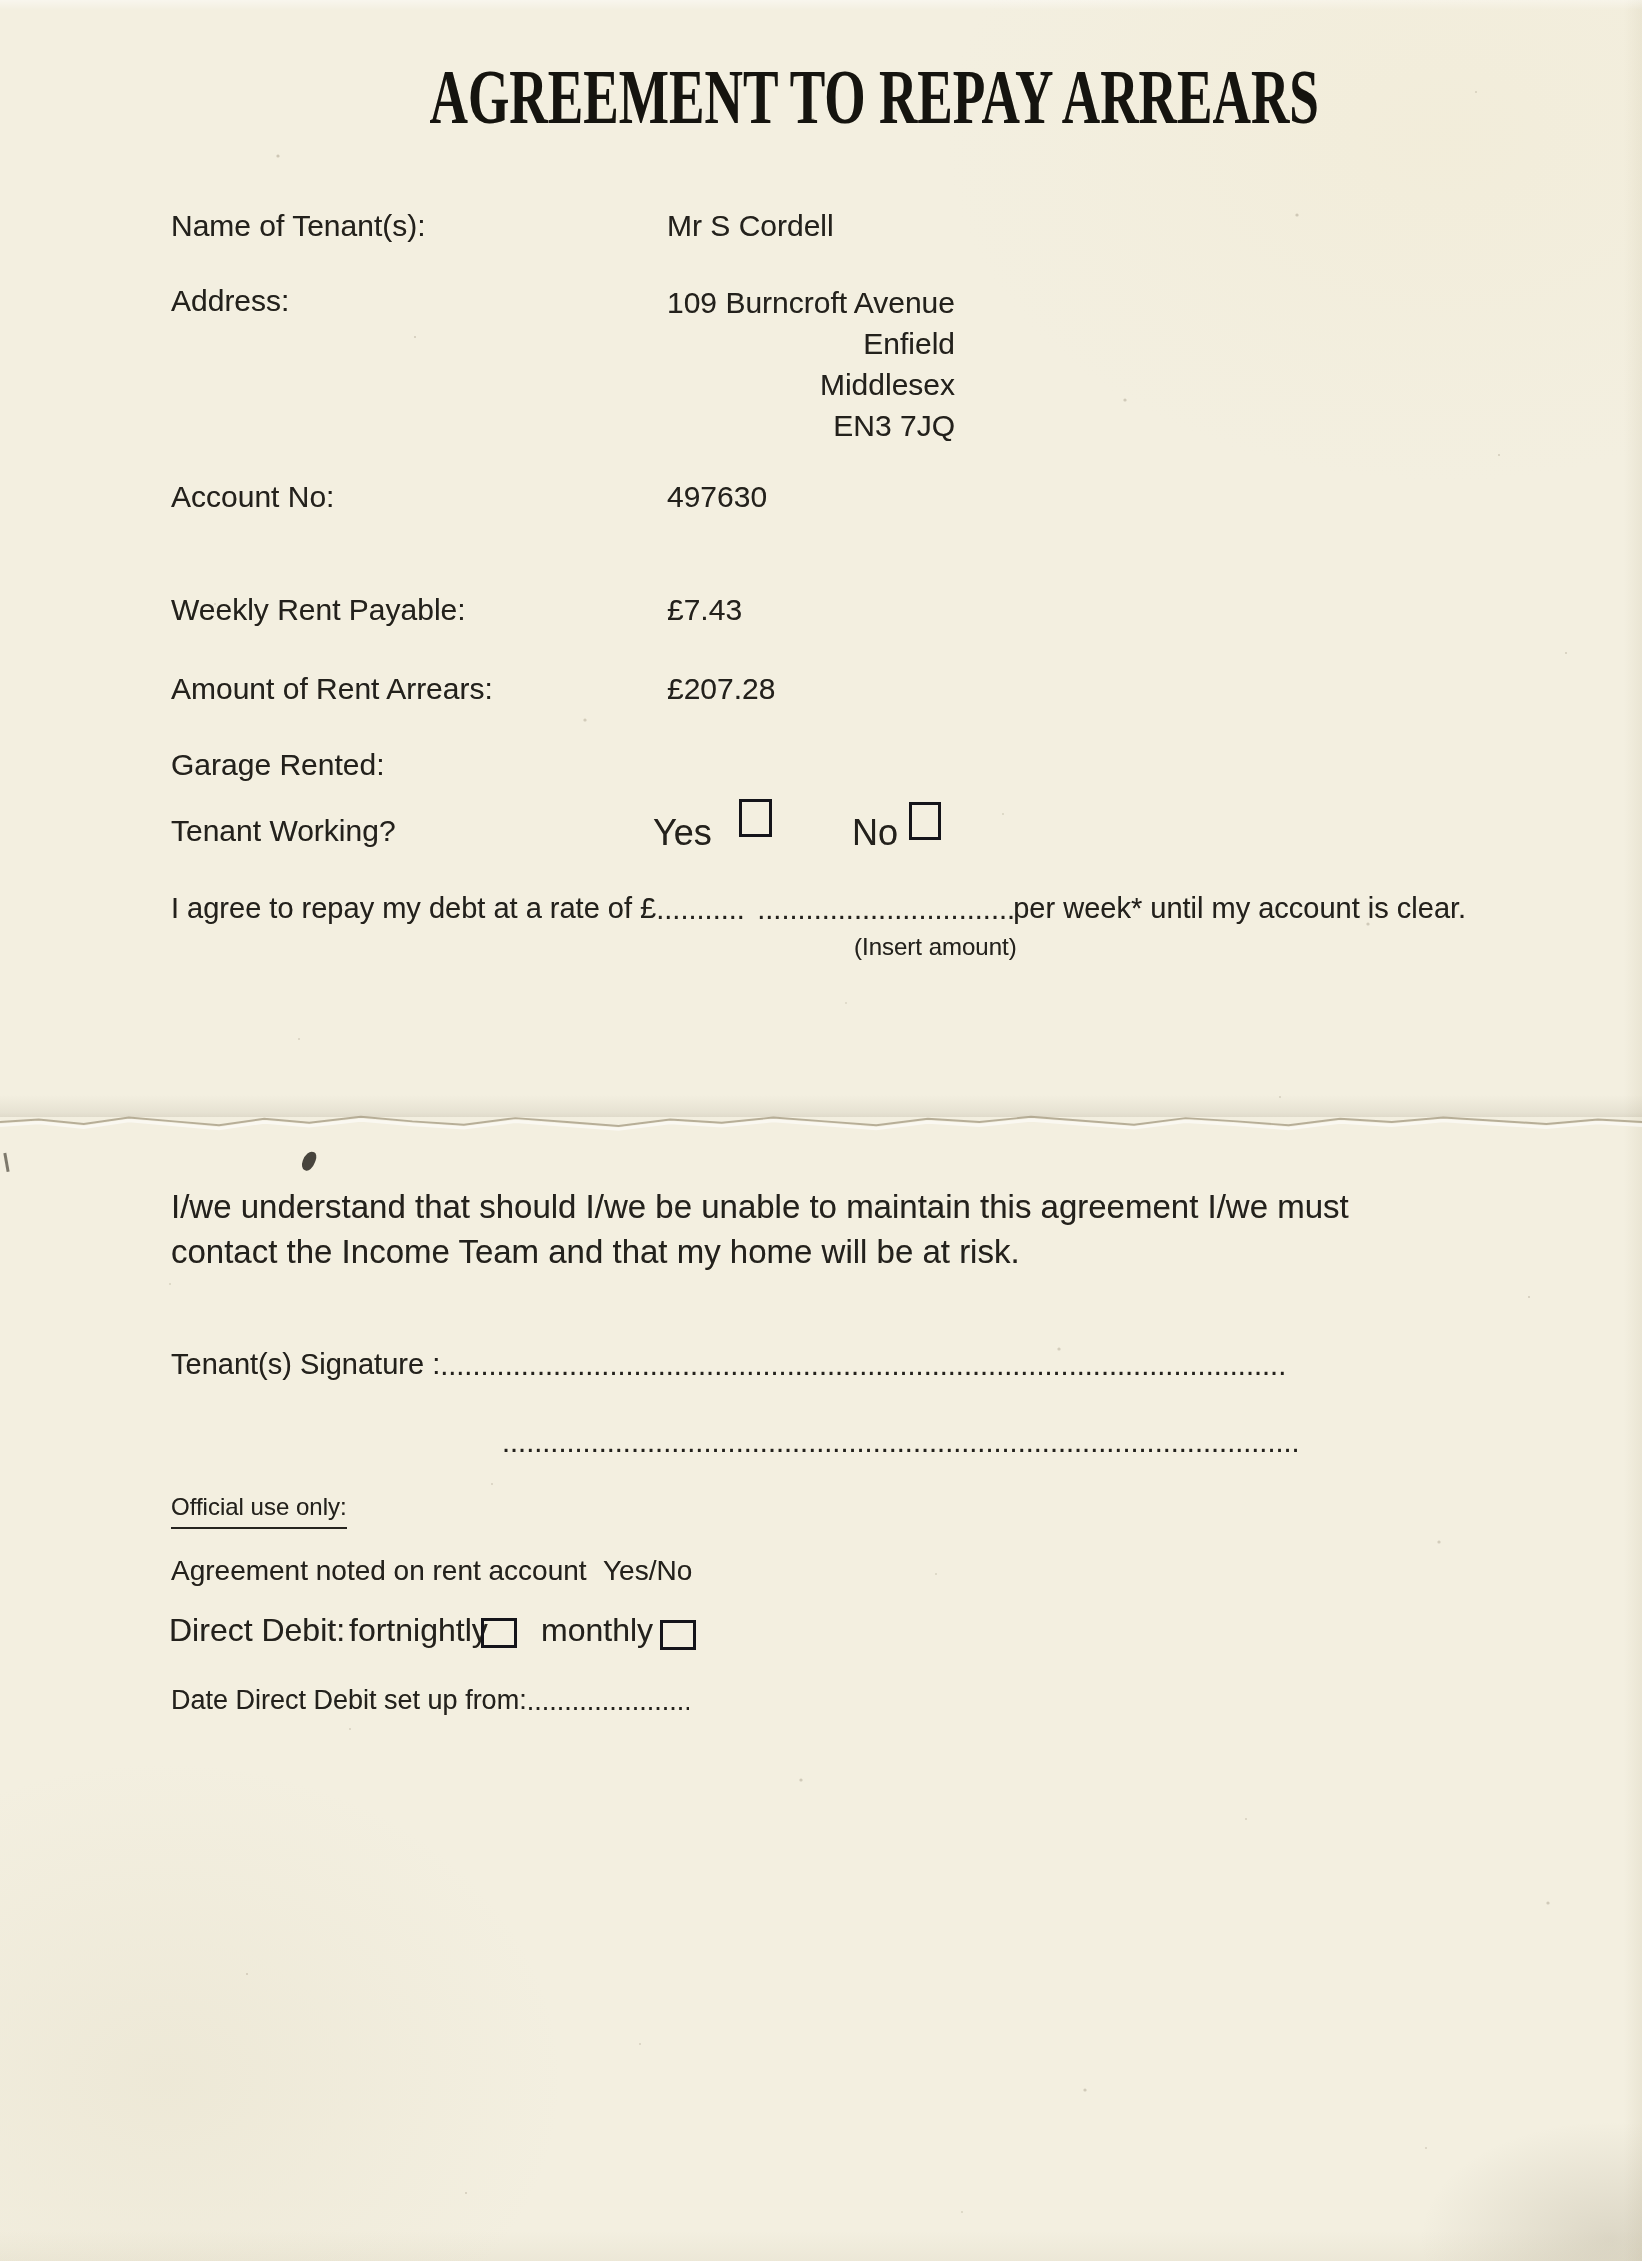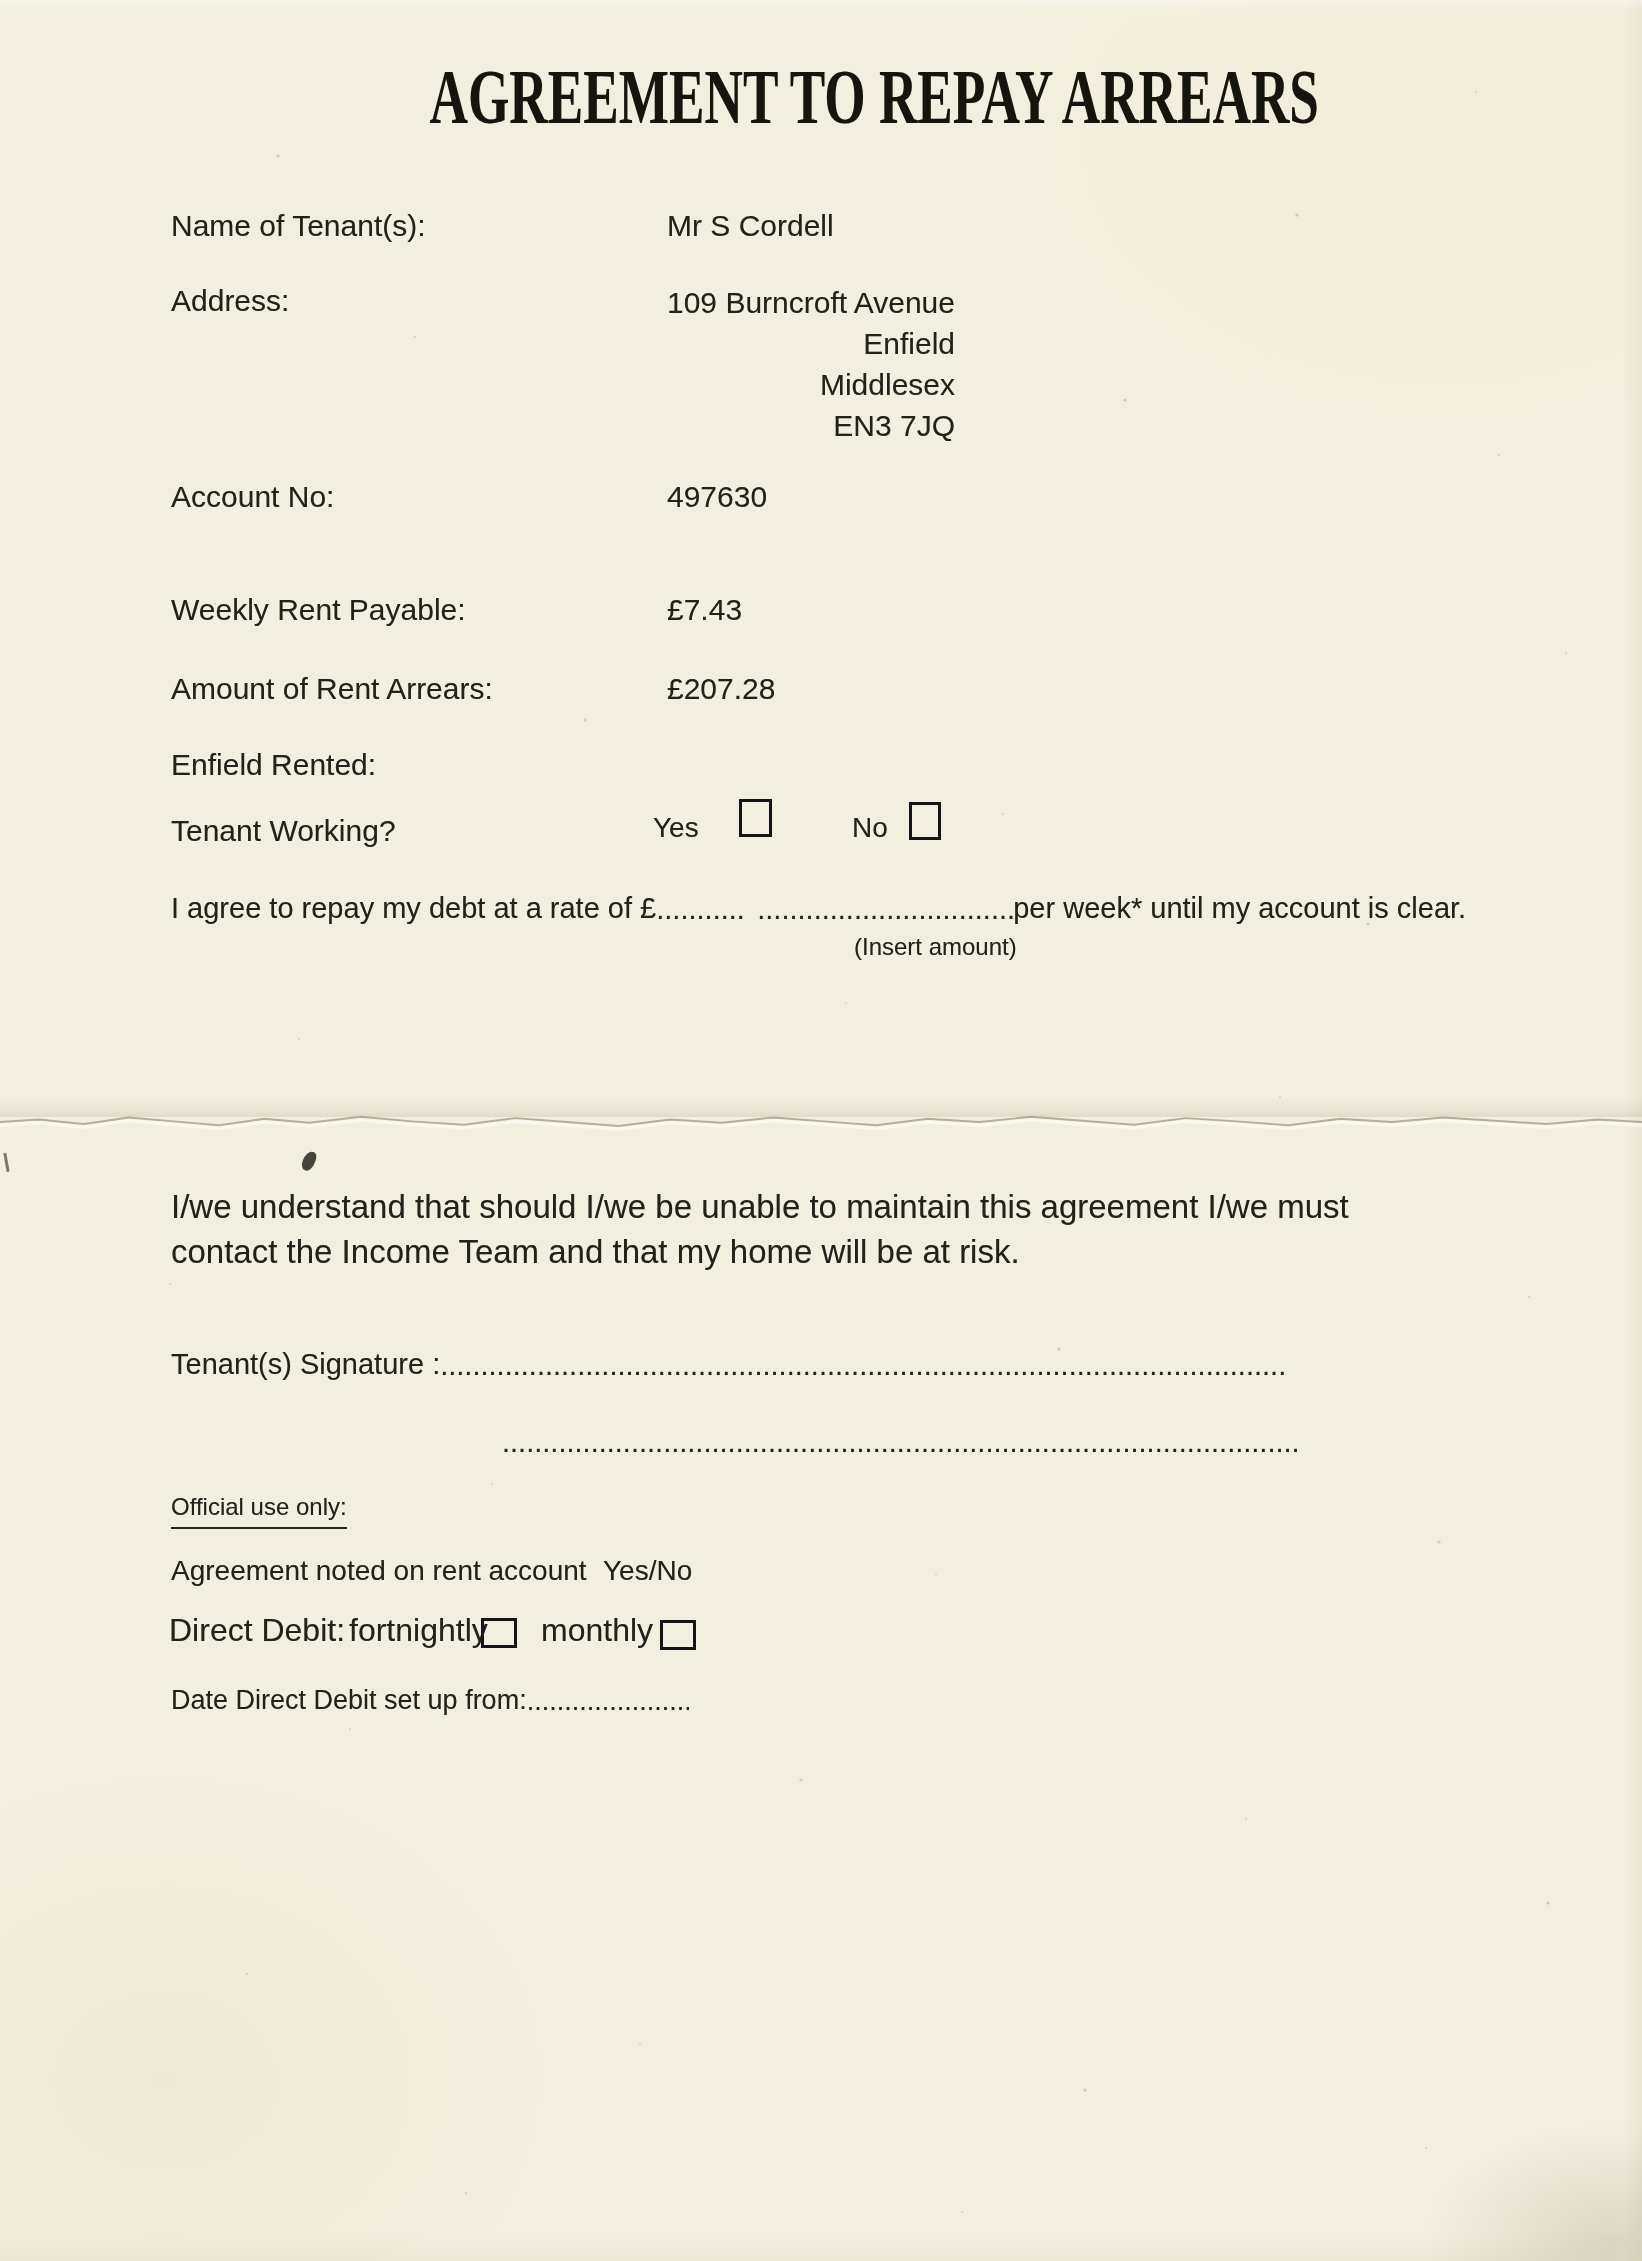--- a/index.html
+++ b/index.html
@@ -37,21 +37,21 @@
   .row{position:absolute;left:171px;width:1404px;text-align:right;}
   .lbl,.val{font-size:30px;line-height:1.25;}
   .val{position:absolute;left:496px;top:0;white-space:nowrap;}
   .lbl{position:absolute;left:0;top:0;white-space:nowrap;}
   .addr-lines div{font-size:30px;line-height:41px;}
 
   
   .cb{position:absolute;box-sizing:border-box;border:3.2px solid #14141a;background:transparent;}
   .cb-yes{left:568px;top:0;width:33px;height:38px;}
   .cb-no{left:738px;top:2.6px;width:32px;height:38px;}
-  .wlbl{position:absolute;top:13px;font-size:28px;white-space:nowrap;}
+  .wlbl{position:absolute;top:13px;font-size:36px;white-space:nowrap;}
 
   
   .agree{position:absolute;left:171px;top:892px;width:1430px;font-size:29px;white-space:nowrap;}
   .dotsclip{display:inline-block;overflow:hidden;white-space:nowrap;height:1.05em;vertical-align:-0.18em;letter-spacing:0;}
   .d1{width:87px;margin-right:14px;}
   .d2{width:256px;}
   .perweek{text-decoration-thickness:1.9px;text-underline-offset:6.4px;}
   .insert-note{position:absolute;left:854px;top:933px;font-size:24px;}
 
   
@@ -138,21 +138,21 @@
     <span class="lbl">Weekly Rent Payable:</span>
     <span class="val">£7.43</span>
   </div>
 
   <div class="row" style="top:670px">
     <span class="lbl">Amount of Rent Arrears:</span>
     <span class="val">£207.28</span>
   </div>
 
   <div class="row" style="top:746px">
-    <span class="lbl">Enfield Rented:</span>
+    <span class="lbl">Garage Rented:</span>
   </div>
 
   <div class="row" style="top:799px;height:52px">
     <span class="lbl" style="top:13px">Tenant Working?</span>
     <span class="wlbl" style="left:482px">Yes</span>
     <span class="cb cb-yes"></span>
     <span class="wlbl" style="left:681px">No</span>
     <span class="cb cb-no"></span>
   </div>
 

